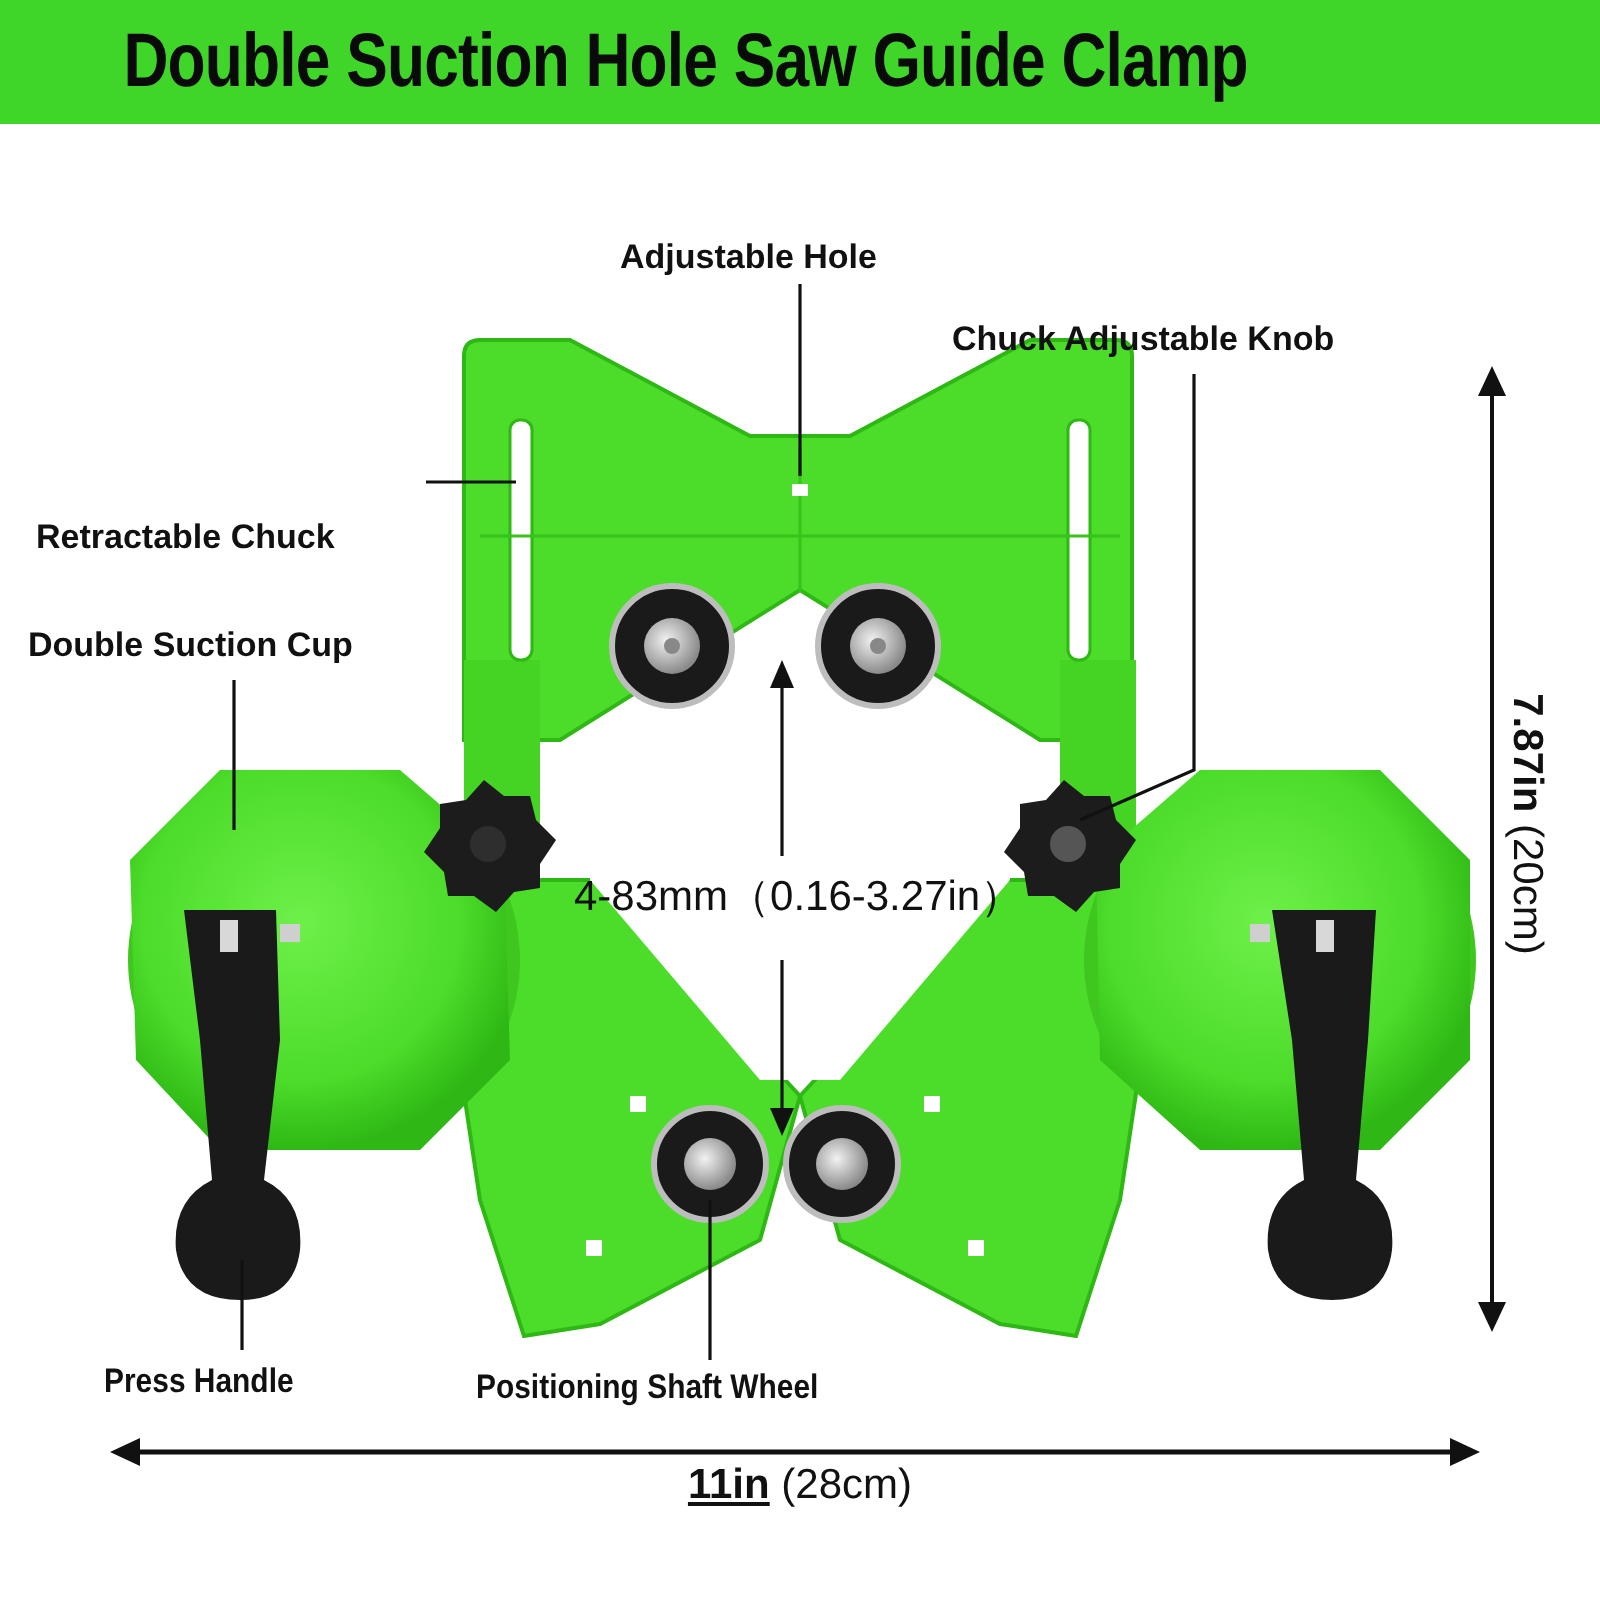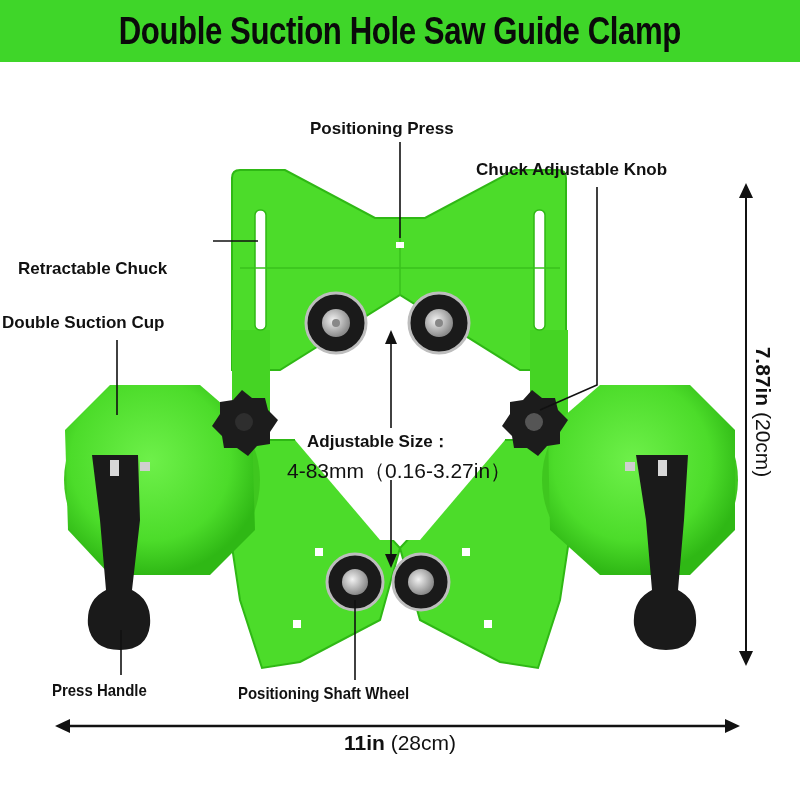--- a/index.html
+++ b/index.html
@@ -1,23 +1,23 @@
 <!DOCTYPE html>
 <html><head>
   <meta charset="utf-8">
   <style>
     html, body { margin: 0; padding: 0; background: #ffffff; }
     body { width: 800px; height: 800px; position: relative; overflow: hidden; font-family: "Liberation Sans", sans-serif; }
-    .banner { position: absolute; left: 0; top: 0; width: 800px; height: 62px; background: #3fd629; display: flex; align-items: center; justify-content: center; }
+    .banner { position: absolute; left: 0; top: 0; width: 800px; height: 62px; background: #3fd629; display: flex; align-items: center; justify-content: flex-start; }
     .banner-title { font-family: "Liberation Sans", sans-serif; font-weight: 700; font-size: 38px; color: #0a0a0a; letter-spacing: -0.5px; transform: scaleX(0.82); white-space: nowrap; }
     .stage { position: absolute; left: 0; top: 0; width: 800px; height: 800px; }
     .label { position: absolute; font-weight: 700; font-size: 17px; color: #111; white-space: nowrap; font-family: "Liberation Sans", sans-serif; }
     .label.narrow { transform: scaleX(0.88); transform-origin: left center; }
     .dim-h-text { position: absolute; left: 0; width: 800px; top: 731px; text-align: center; font-size: 21px; color: #111; }
-    .dim-h-text b { font-weight: 700; }
+    .dim-h-text b { font-weight: 700; text-decoration: underline; }
     .dim-v-text { position: absolute; left: 763px; top: 412px; font-size: 21px; color: #111; transform: translate(-50%, -50%) rotate(90deg); white-space: nowrap; }
     .dim-v-text b { font-weight: 700; }
     .adj { position: absolute; left: 287px; top: 430px; width: 230px; text-align: left; color: #111; }
     .adj .t1 { font-weight: 700; font-size: 17px; padding-left: 20px; }
     .adj .t2 { font-size: 21px; margin-top: 4px; }
   </style>
 </head>
 <body>
 
 <div class="banner">
@@ -131,27 +131,26 @@
     <polygon points="55,726 70,719 70,733"></polygon>
     <polygon points="740,726 725,719 725,733"></polygon>
 
     <polygon points="746,183 739,198 753,198"></polygon>
     <polygon points="746,666 739,651 753,651"></polygon>
   </g>
   <line x1="62" y1="726" x2="733" y2="726" stroke="#111" stroke-width="2.5"></line>
   <line x1="746" y1="190" x2="746" y2="659" stroke="#111" stroke-width="2"></line>
 </svg>
 
-<div class="label" style="left:310px; top:119px;">Positioning Press</div>
+<div class="label" style="left:310px; top:119px;">Adjustable Hole</div>
 <div class="label" style="left:476px; top:160px;">Chuck Adjustable Knob</div>
 <div class="label" style="left:18px; top:232px;margin-top:27px;">Retractable Chuck</div>
-<div class="label" style="left:2px; top:313px;">Double Suction Cup</div>
+<div class="label" style="left:14px; top:313px;">Double Suction Cup</div>
 
 <div class="adj">
-  <div class="t1">Adjustable Size：</div>
   <div class="t2">4-83mm（0.16-3.27in）</div>
 </div>
 
 <div class="label narrow" style="left:52px; top:681px;">Press Handle</div>
 <div class="label narrow" style="left:238px; top:684px;">Positioning Shaft Wheel</div>
 
 <div class="dim-h-text"><b>11in</b><span> (28cm)</span></div>
 <div class="dim-v-text"><b>7.87in</b><span> (20cm)</span></div>
 
 </body></html>

